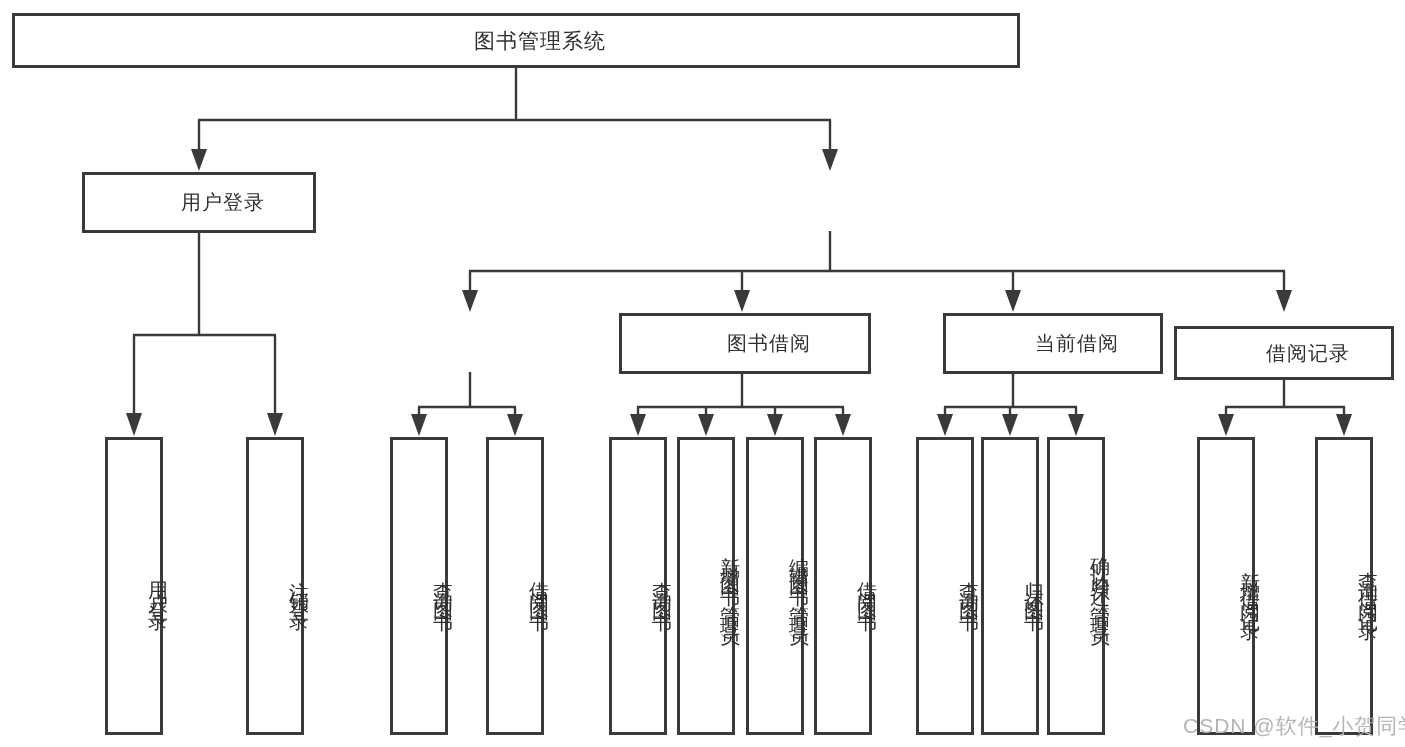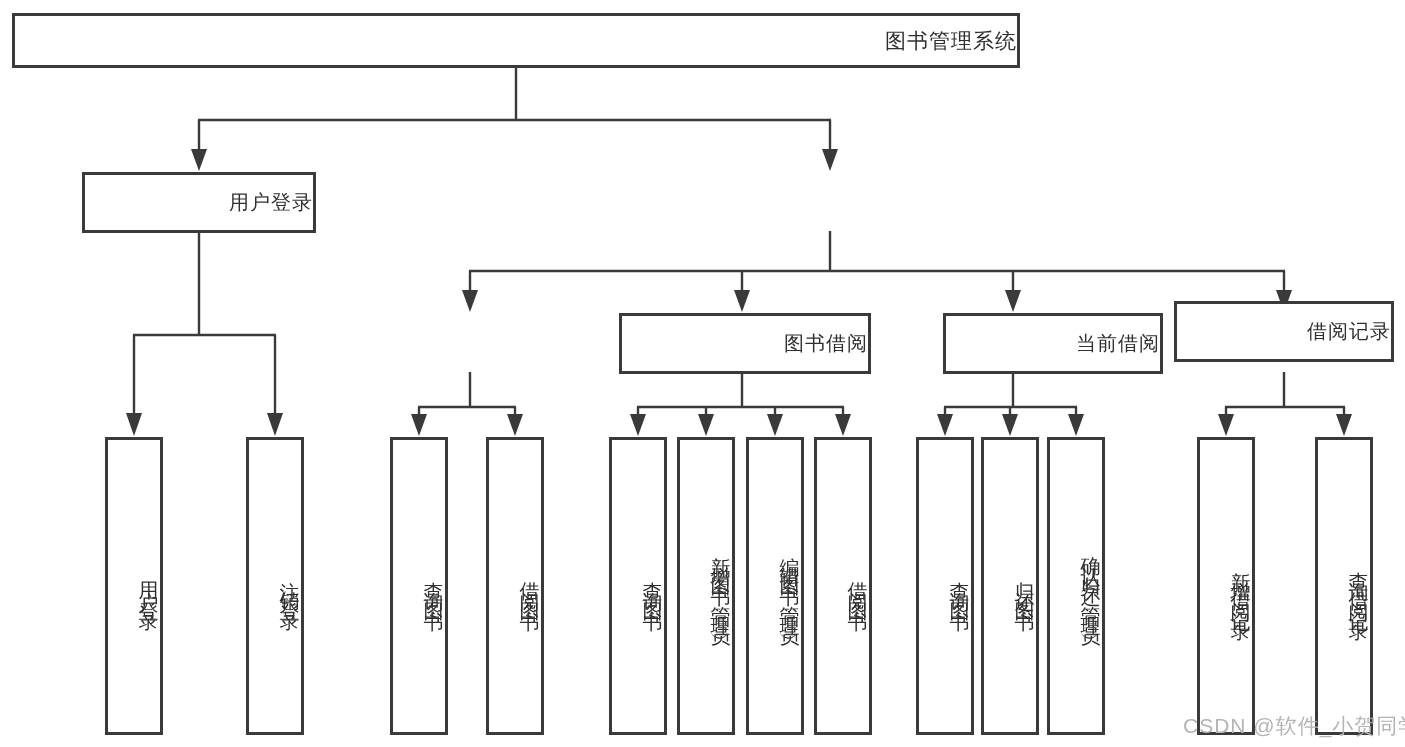--- a/index.html
+++ b/index.html
@@ -18,21 +18,21 @@
     overflow:hidden;
   }
   svg.connectors{position:absolute;left:0;top:0;z-index:1;}
   svg.connectors .wire{fill:none;stroke:var(--line);stroke-width:2.4px;}
   svg.connectors .head{fill:var(--line);stroke:none;}
   .node{
     position:absolute;
     box-sizing:border-box;
     background:var(--bg);
     border:3px solid var(--border);
-    display:flex;align-items:center;justify-content:flex-end;
+    display:flex;align-items:center;justify-content:center;
     color:var(--text);
     z-index:2;
     padding-left:48px;
   }
   .node.h span{font-size:20px;letter-spacing:1px;white-space:nowrap;}
   .node.root span{font-size:21px;}
   .node.v span{
     writing-mode:vertical-rl;
     text-orientation:mixed;
     font-size:20px;
@@ -90,21 +90,21 @@
   <div class="node h" style="left:82px;top:172px;width:234px;height:61px">
     <span>用户登录</span>
   </div>
 
   <div class="node h" style="left:619px;top:313px;width:252px;height:61px">
     <span>图书借阅</span>
   </div>
   <div class="node h" style="left:943px;top:313px;width:220px;height:61px">
     <span>当前借阅</span>
   </div>
-  <div class="node h" style="left:1174px;top:301px;width:220px;height:61px">
+  <div class="node h" style="left:1174px;top:326px;width:220px;height:54px">
     <span>借阅记录</span>
   </div>
 
   <div class="node v" style="left:105px;top:437px;width:58px;height:298px">
     <span>用户登录</span>
   </div>
   <div class="node v" style="left:246px;top:437px;width:58px;height:298px">
     <span>注销登录</span>
   </div>
 

